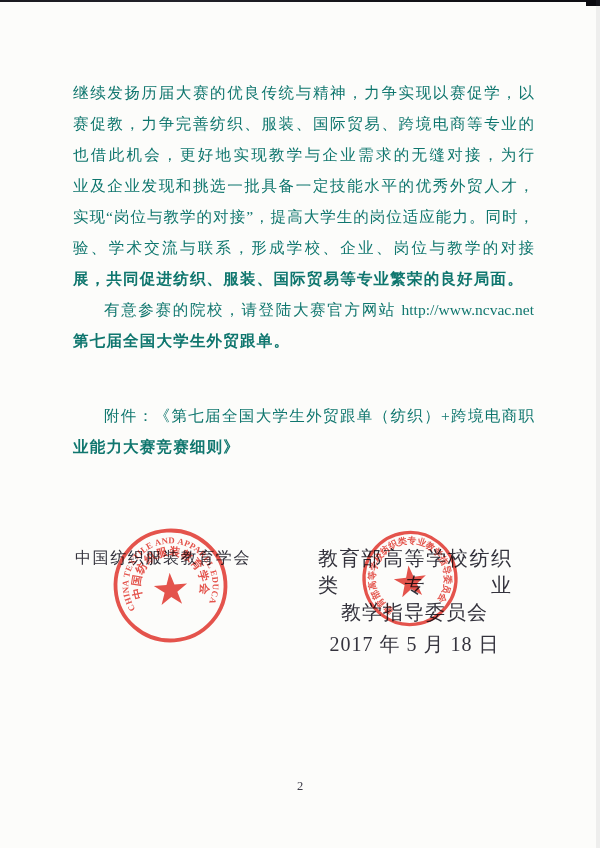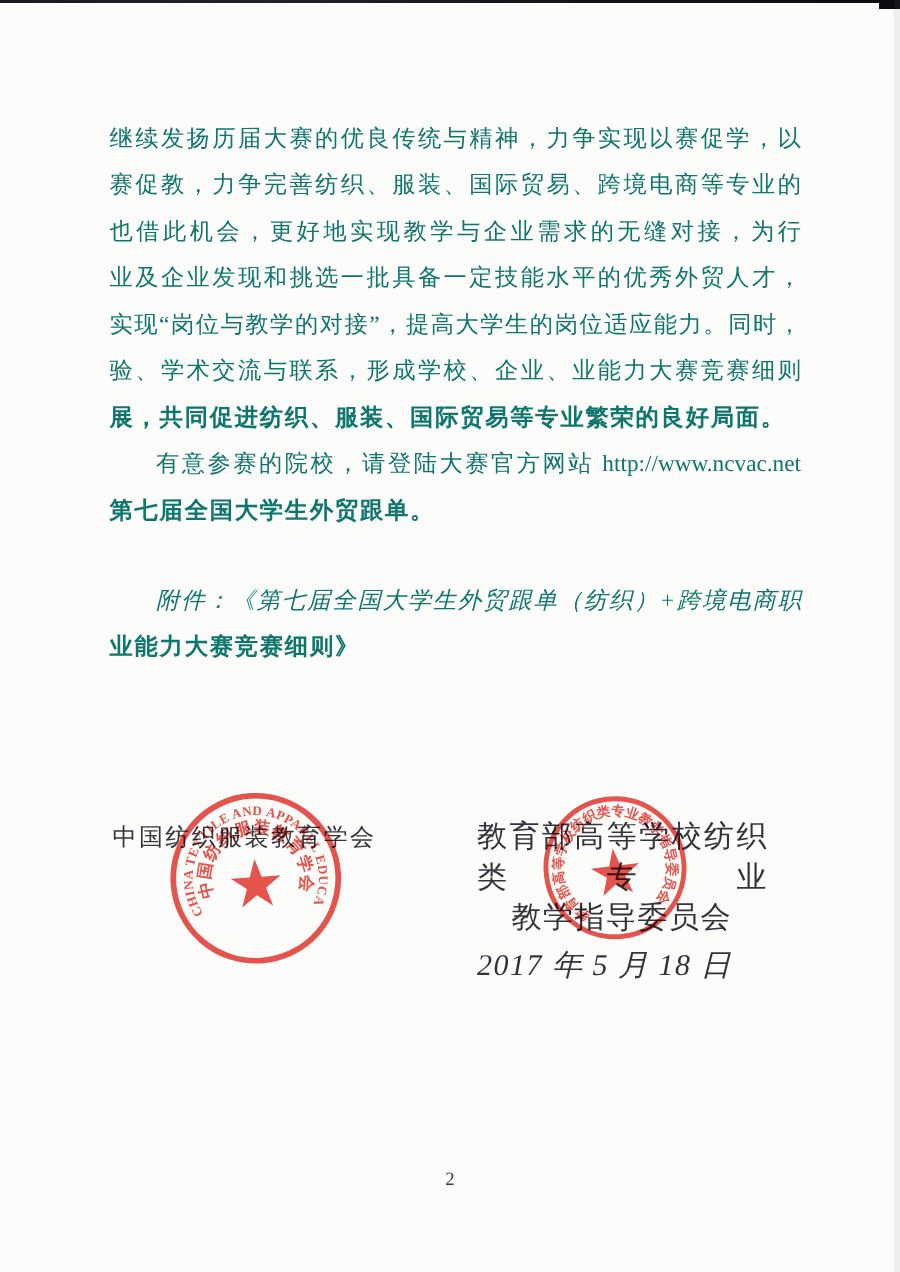--- a/index.html
+++ b/index.html
@@ -31,33 +31,33 @@
   .body-text {
     position: absolute; left: 73px; top: 77px; width: 461px;
     font-size: 15.5px; line-height: 31px;
     color: #0f766e;
     text-align: left;
   }
   .bl { margin: 0; height: 31px; white-space: normal; }
   .fill { text-align: justify; text-align-last: justify; }
   .ind { text-indent: 2em; }
   .sp { letter-spacing: 1.2px; font-weight: bold; }
-  .att { margin-top: 29px; font-style: italic; }
+  .att { margin-top: 44px; }
   
   .sig-left {
     position: absolute; left: 75px; top: 548px;
     font-size: 16px; letter-spacing: 1.6px; color: #34333d;
   }
   .sig-right {
     position: absolute; left: 318px; top: 545px; width: 193px;
     font-size: 20px; color: #34333d; line-height: 27px;
   }
   .sig-right .l1 { text-align: justify; text-align-last: justify; }
   .sig-right .l2 { text-align: center; letter-spacing: 1px; }
-  .sig-right .date { text-align: left; margin-top: 5px; letter-spacing: 1px; font-style: italic; }
+  .sig-right .date { text-align: center; margin-top: 5px; letter-spacing: 1px; }
   
   .seal {
     position: absolute; mix-blend-mode: multiply; opacity: 0.93;
   }
   .seal svg { display: block; width: 100%; height: 100%; overflow: visible; }
   .seal-left  { left: 112px; top: 517px; width: 117px; height: 137px; transform: rotate(-4deg); }
   .seal-right { left: 360px; top: 516px; width: 100px; height: 125px; transform: rotate(-7deg); }
   .seal text { font-family: "Liberation Serif", "DejaVu Serif", serif; font-weight: bold; }
   
   .page-number {
@@ -73,21 +73,21 @@
   <div class="scan-top-line"></div>
   <div class="scan-corner"></div>
   <div class="scan-right-shade"></div>
 
   <main class="body-text">
     <p class="bl fill">继续发扬历届大赛的优良传统与精神，力争实现以赛促学，以</p>
     <p class="bl fill">赛促教，力争完善纺织、服装、国际贸易、跨境电商等专业的</p>
     <p class="bl fill">也借此机会，更好地实现教学与企业需求的无缝对接，为行</p>
     <p class="bl fill">业及企业发现和挑选一批具备一定技能水平的优秀外贸人才，</p>
     <p class="bl fill">实现“岗位与教学的对接”，提高大学生的岗位适应能力。同时，</p>
-    <p class="bl fill">验、学术交流与联系，形成学校、企业、业能力大赛竞赛细则</p>
+    <p class="bl fill">验、学术交流与联系，形成学校、企业、岗位与教学的对接</p>
     <p class="bl sp">展，共同促进纺织、服装、国际贸易等专业繁荣的良好局面。</p>
     <p class="bl fill ind">有意参赛的院校，请登陆大赛官方网站 http://www.ncvac.net</p>
     <p class="bl sp">第七届全国大学生外贸跟单。</p>
     <p class="bl fill ind att">附件：《第七届全国大学生外贸跟单（纺织）+跨境电商职</p>
     <p class="bl sp">业能力大赛竞赛细则》</p>
   </main>
 
   <div class="sig-left">
     <span>中国纺织服装教育学会</span>
   </div>

